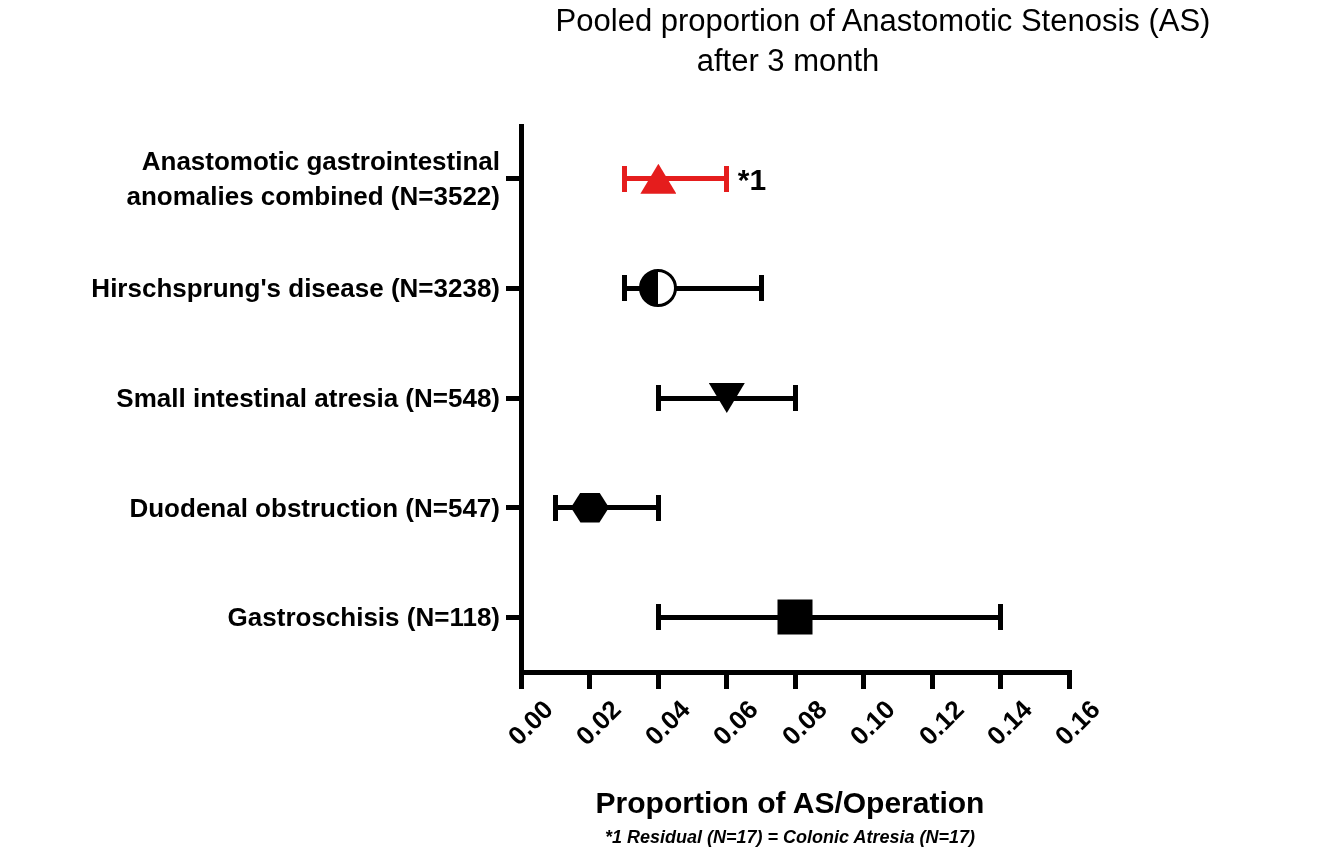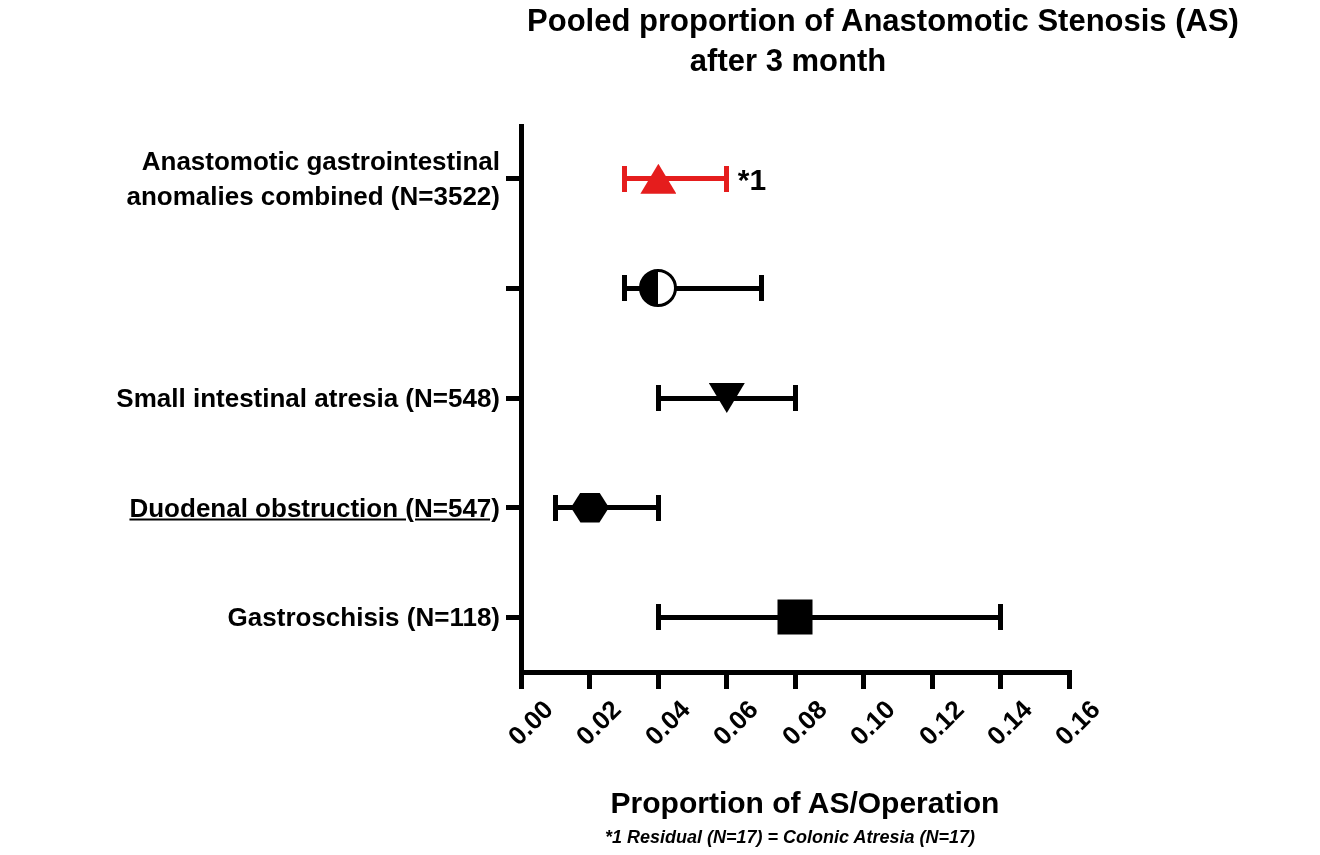--- a/index.html
+++ b/index.html
@@ -7,21 +7,21 @@
     position:relative;
     width:1320px;height:855px;
     background:#ffffff;
     font-family:"Liberation Sans","DejaVu Sans",sans-serif;
     color:#000;
     overflow:hidden;
   }
   .title-line{
     position:absolute;
     transform:translateX(-50%);
-    font-size:31px;font-weight:bold;white-space:nowrap;
+    font-size:31px;font-weight:normal;white-space:nowrap;
   }
   .xlabel{
     position:absolute;
     transform:translateX(-50%);
     font-size:30px;font-weight:bold;white-space:nowrap;
   }
   .footnote{
     position:absolute;
     transform:translateX(-50%);
     font-size:18px;font-weight:bold;font-style:italic;white-space:nowrap;
@@ -50,21 +50,21 @@
 </style>
 </head>
 <body>
 
 <div class="figure">
   <div class="title-line" style="left:883px;top:3px;">Pooled proportion of Anastomotic Stenosis (AS)</div>
   <div class="title-line" style="left:788px;top:43px;">after 3 month</div>
 
   <div id="plot"></div>
 
-  <div class="xlabel" style="left:790px;top:786px;margin-left:15px;">Proportion of AS/Operation</div>
+  <div class="xlabel" style="left:790px;top:786px;">Proportion of AS/Operation</div>
   <div class="footnote" style="left:790px;top:827px;">*1 Residual (N=17) = Colonic Atresia (N=17)</div>
 <div class="axis-line" style="left: 519px; top: 124px; width: 5px; height: 553px;"></div>
     <div class="axis-line" style="left: 519px; top: 670px; width: 552.5px; height: 5px;"></div>
     <div class="tick" style="left: 519px; top: 675px; width: 5px; height: 14px;"></div>
     <div class="tick-label" style="right: 782.5px; top: 694px;">0.00</div>
     <div class="tick" style="left: 587.438px; top: 675px; width: 5px; height: 14px;"></div>
     <div class="tick-label" style="right: 714.062px; top: 694px;">0.02</div>
     <div class="tick" style="left: 655.875px; top: 675px; width: 5px; height: 14px;"></div>
     <div class="tick-label" style="right: 645.625px; top: 694px;">0.04</div>
     <div class="tick" style="left: 724.312px; top: 675px; width: 5px; height: 14px;"></div>
@@ -83,34 +83,37 @@
     <div class="row-label" style="right: 820px; top: 178.8px;">
       <div>Anastomotic gastrointestinal</div>
       <div>anomalies combined (N=3522)</div>
     </div>
     <div class="err-line" style="left: 624.156px; top: 176.3px; width: 102.656px; background: rgb(229, 29, 29);"></div>
     <div class="err-cap" style="left: 621.656px; top: 165.8px; background: rgb(229, 29, 29);"></div>
     <div class="err-cap" style="left: 724.312px; top: 165.8px; background: rgb(229, 29, 29);"></div>
     <div class="marker" style="left: 658.375px; top: 178.8px; width: 36px; height: 30px; background: rgb(229, 29, 29); clip-path: polygon(50% 0%, 100% 100%, 0% 100%);"></div>
     <div class="annotation" style="left: 737.812px; top: 179.8px;">*1</div>
     <div class="tick" style="left: 506px; top: 285.9px; width: 13px; height: 5px;"></div>
+    <div class="row-label" style="right: 820px; top: 288.4px;">
+      <div>Hirschsprung's disease (N=3238)</div>
+    </div>
     <div class="err-line" style="left: 624.156px; top: 285.9px; width: 136.875px; background: rgb(0, 0, 0);"></div>
     <div class="err-cap" style="left: 621.656px; top: 275.4px; background: rgb(0, 0, 0);"></div>
     <div class="err-cap" style="left: 758.531px; top: 275.4px; background: rgb(0, 0, 0);"></div>
     <div class="marker" style="left: 658.375px; top: 288.4px; width: 32px; height: 32px; border-radius: 50%; border: 3px solid rgb(0, 0, 0); background: linear-gradient(to right, rgb(0, 0, 0) 0px, rgb(0, 0, 0) 50%, rgb(255, 255, 255) 50%, rgb(255, 255, 255) 100%);"></div>
     <div class="tick" style="left: 506px; top: 395.5px; width: 13px; height: 5px;"></div>
     <div class="row-label" style="right: 820px; top: 398px; margin-left: 48px;">
       <div>Small intestinal atresia (N=548)</div>
     </div>
     <div class="err-line" style="left: 658.375px; top: 395.5px; width: 136.875px; background: rgb(0, 0, 0);"></div>
     <div class="err-cap" style="left: 655.875px; top: 385px; background: rgb(0, 0, 0);"></div>
     <div class="err-cap" style="left: 792.75px; top: 385px; background: rgb(0, 0, 0);"></div>
     <div class="marker" style="left: 726.812px; top: 398px; width: 36px; height: 30px; background: rgb(0, 0, 0); clip-path: polygon(0% 0%, 100% 0%, 50% 100%);"></div>
     <div class="tick" style="left: 506px; top: 505.1px; width: 13px; height: 5px;"></div>
-    <div class="row-label" style="right: 820px; top: 507.6px; text-decoration: underline;">
+    <div class="row-label" style="right: 820px; top: 507.6px;">
       <div>Duodenal obstruction (N=547)</div>
     </div>
     <div class="err-line" style="left: 555.719px; top: 505.1px; width: 102.656px; background: rgb(0, 0, 0);"></div>
     <div class="err-cap" style="left: 553.219px; top: 494.6px; background: rgb(0, 0, 0);"></div>
     <div class="err-cap" style="left: 655.875px; top: 494.6px; background: rgb(0, 0, 0);"></div>
     <div class="marker" style="left: 589.938px; top: 507.6px; width: 38px; height: 30px; background: rgb(0, 0, 0); clip-path: polygon(25% 0%, 75% 0%, 100% 50%, 75% 100%, 25% 100%, 0% 50%);"></div>
     <div class="tick" style="left: 506px; top: 614.7px; width: 13px; height: 5px;"></div>
     <div class="row-label" style="right: 820px; top: 617.2px;">
       <div>Gastroschisis (N=118)</div>
     </div>

